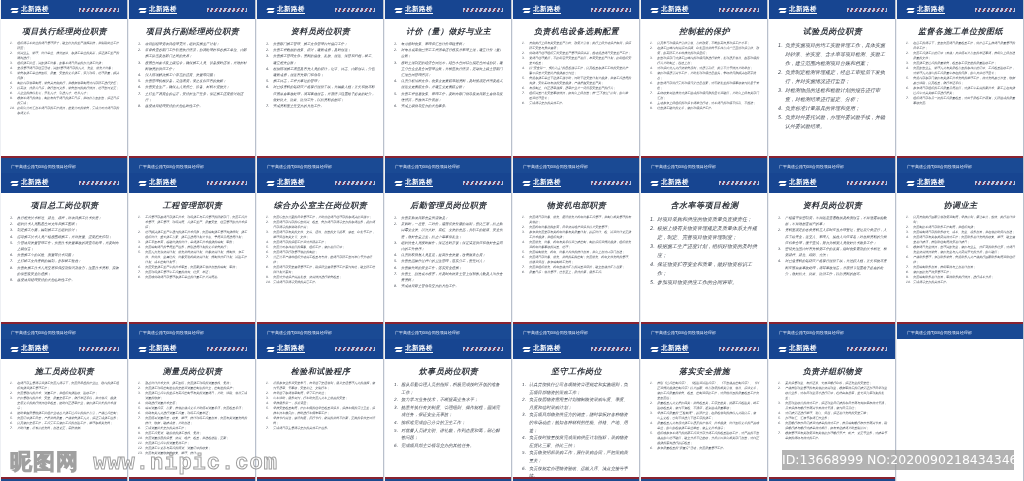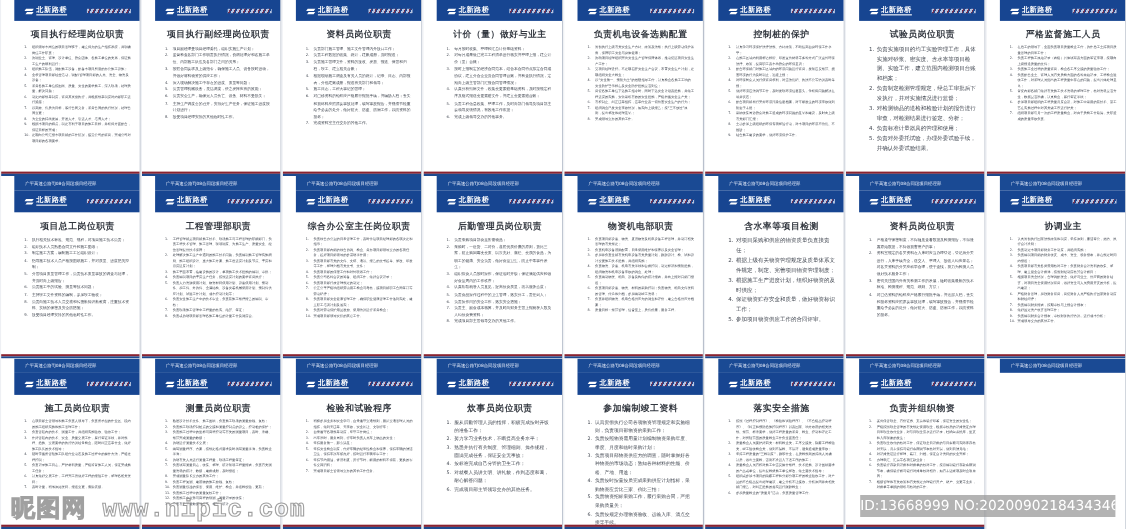--- a/index.html
+++ b/index.html
@@ -13,21 +13,20 @@
     display: grid;
     grid-template-columns: repeat(8, 128px);
     grid-template-rows: 160px 166px 155px;
   }
   .panel {
     position: relative; overflow: hidden;
     background: #ffffff;
     border-right: 1px solid #b9c0cc;
     border-left: 1px solid #eef0f4;
     box-sizing: border-box;
-    padding-left: 12px;
   }
   .panel .bottom-line {
     position: absolute; left: 0; right: 0; bottom: 2px; height: 2px;
     background: #8a2330;
   }
   .panel .bottom-line2 {
     position: absolute; left: 0; right: 0; bottom: 0px; height: 2px;
     background: #1d4a8f;
   }
   .topstrip {
@@ -55,21 +54,21 @@
   }
   .logo-text {
     color: #ffffff; font-size: 6.5px; font-weight: bold; letter-spacing: 0.5px;
     border-bottom: 1px solid #ffffff; line-height: 7px;
   }
   .stripes {
     width: 40px; height: 4px;
     background: repeating-linear-gradient(115deg, #c9d3ea 0 2px, #7a2e4a 2px 3px, #174591 3px 4px);
     opacity: 0.9;
   }
-  .body { padding: 4px 8px 0 9px; }
+  .body { padding: 4px 8px 0 9px; font-style: italic; }
   .title {
     text-align: center; font-size: 8px; font-weight: bold; color: #333840;
     margin: 3px 0 4px 0; letter-spacing: 0.5px; white-space: nowrap;
   }
   ol.items { margin: 0; padding: 0; list-style: none; }
   ol.items li {
     font-size: 3.4px; line-height: 6.2px; color: #404650;
     display: flex; gap: 2px;
   }
   ol.items.big li { font-size: 4.3px; line-height: 7.6px; }
@@ -422,21 +421,21 @@
     </div>
   <div class="panel row1">
       <div class="hdr">
         <div class="logo">
           <span class="logo-mark"></span>
           <span class="logo-text">北新路桥</span>
         </div>
         <div class="stripes"></div>
       </div>
       <div class="body">
-        <div class="title">严格监督施工人员</div>
+        <div class="title">监督各施工单位按图纸</div>
         <ol class="items small">
           <li>
             <span class="num">1.</span>
             <span>在总工的领导下，全面负责项目质量检查工作，协作总工主持项目质量管理的日常工作；</span>
           </li>
           <li>
             <span class="num">2.</span>
             <span>负责工程施工原始记录（表格）具体填写及方面的签证事项，按期向上级报送质量的文件；</span>
           </li>
           <li>
@@ -1053,21 +1052,21 @@
   <div class="panel row3">
       <div class="topstrip">广平高速公路TJ08合同段项目经理部</div>
       <div class="hdr">
         <div class="logo">
           <span class="logo-mark"></span>
           <span class="logo-text">北新路桥</span>
         </div>
         <div class="stripes"></div>
       </div>
       <div class="body">
-        <div class="title">参加编制竣工资料</div>
+        <div class="title">坚守工作岗位</div>
         <ol class="items big">
           <li>
             <span class="num">1.</span>
             <span>认真贯彻执行公司各项物资管理规定和实施细则，负责项目部物资的采购工作；</span>
           </li>
           <li>
             <span class="num">2.</span>
             <span>负责按照物资需用量计划编制物资采购年度、季度、月度和临时采购计划；</span>
           </li>
           <li>

